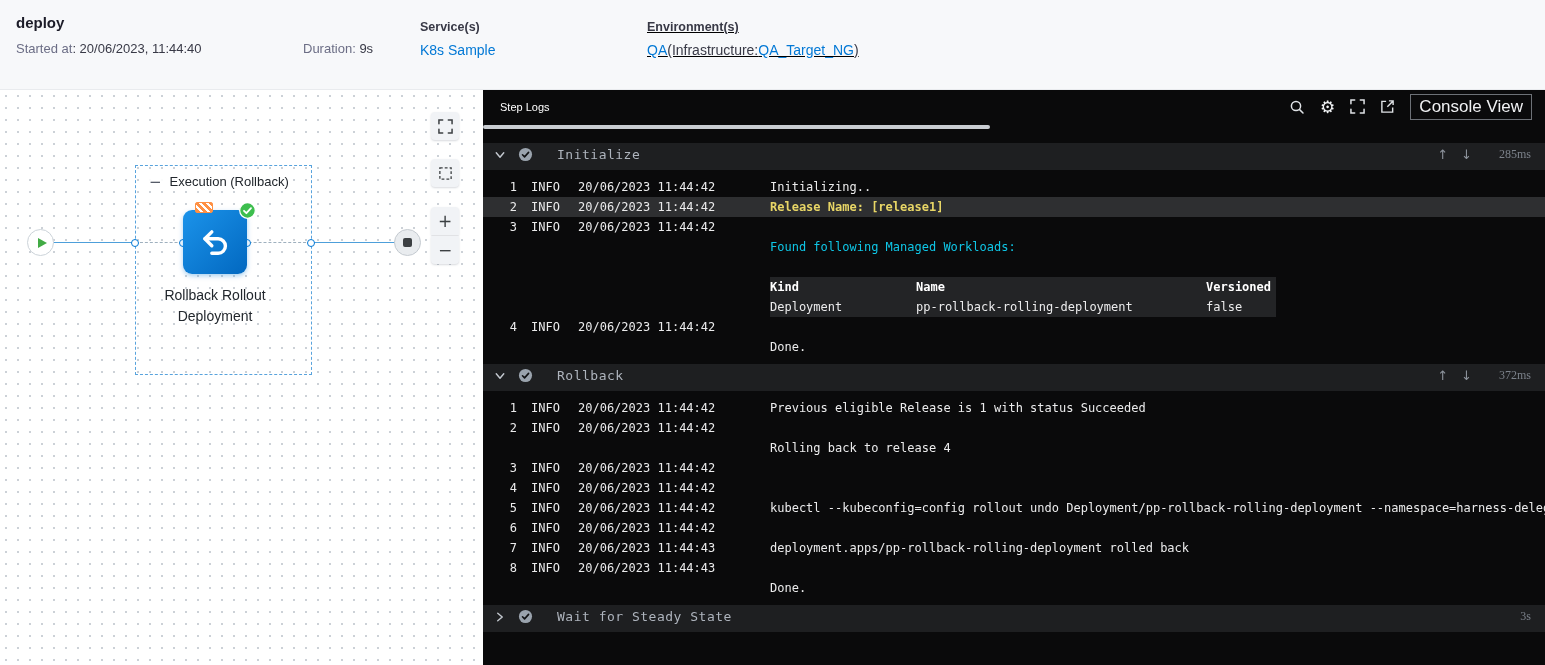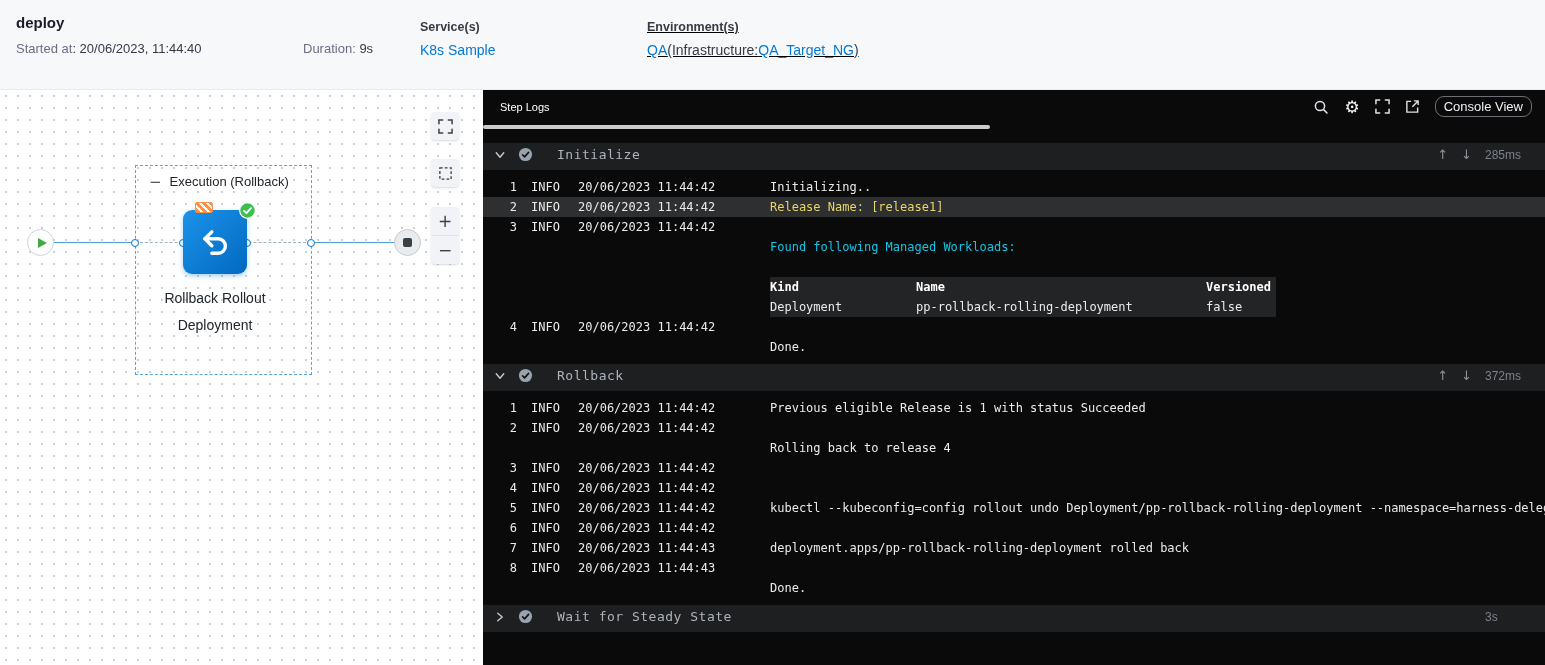--- a/index.html
+++ b/index.html
@@ -51,65 +51,65 @@
   .stop-sq { width:9px; height:9px; background:#3c4043; border-radius:2px; }
 
   .node { position:absolute; left:183px; top:120px; width:64px; height:64px; border-radius:9px;
           background:linear-gradient(135deg,#1b93ea,#0268c0); display:flex; align-items:center;
           justify-content:center; cursor:pointer; box-shadow:0 2px 5px rgba(2,120,213,.35); }
   .badge { position:absolute; left:239px; top:112px; width:17px; height:17px; }
   .barrier { position:absolute; left:195px; top:112px; width:18px; height:11px; border-radius:2px;
              background:repeating-linear-gradient(45deg,#ff9043 0 3px,#ffffff 3px 5px);
              border:1px solid #ff9043; }
   .node-label { position:absolute; left:135px; top:195px; width:160px; text-align:center;
-                font-size:14px; line-height:27px; color:#22272d; }
+                font-size:14px; line-height:21px; color:#22272d; }
 
   .zoom-btn { position:absolute; left:431px; width:28px; height:28px; border:none; border-radius:4px;
               background:#f1f3f6; box-shadow:0 1px 2px rgba(40,48,70,.18); color:#3c4043;
               display:flex; align-items:center; justify-content:center; cursor:pointer; }
   .zb-expand { top:22px; } .zb-marquee { top:69px; }
   .zb-plus { top:117px; border-radius:4px 4px 0 0; }
   .zb-minus { top:146px; border-radius:0 0 4px 4px; }
   .zoom-glyph { font-size:17px; font-family:"DejaVu Sans",sans-serif; line-height:1; }
 
   
   .console { flex:1; min-width:0; background:#0a0a0b; display:flex; flex-direction:column; }
   .console-head { height:33px; flex:none; display:flex; align-items:center; padding:0 13px 0 17px; }
   .console-title { color:#fff; font-size:11px; }
   .console-actions { margin-left:auto; display:flex; align-items:center; gap:15px; }
   .cicon { color:#dfe2e6; display:flex; align-items:center; cursor:pointer; }
   .cicon.gear { font-size:17px; font-family:"DejaVu Sans",sans-serif; color:#f2f4f6; }
   .console-view-btn { background:transparent; border:1px solid #6d7177; color:#f0f1f3;
-                      font-size:13px; padding:2px 8px; border-radius:9px; cursor:pointer;
+                      font-size:17px; padding:2px 8px; border-radius:0; cursor:pointer;
                       font-family:"Liberation Sans",sans-serif; }
 
   .log-area { flex:1; position:relative; overflow:hidden; padding-top:20px; }
   .hscroll { position:absolute; top:2px; left:0; width:507px; height:4px; background:#c9cdd2; border-radius:2px; }
 
   .sec-head { height:27px; background:#1e1f21; display:flex; align-items:center;
               padding:0 14px 4px 11px; cursor:pointer; }
   .chev { width:12px; height:12px; color:#c3c8cf; display:flex; align-items:center; }
   .chev.down svg { transform:rotate(90deg); }
   .check { margin-left:12px; width:15px; height:15px; display:flex; align-items:center; }
   .sec-title { margin-left:24px; font-family:"DejaVu Sans Mono",monospace; font-size:13px;
                letter-spacing:.5px; color:#aeb4bd; }
   .sec-right { margin-left:auto; display:flex; align-items:center; gap:13px; }
   .arr { color:#8d939c; font-size:13px; font-family:"DejaVu Sans",sans-serif; cursor:pointer; }
-  .dur { color:#7c828b; font-size:12px; font-family:Liberation Sans, sans-serif;
-         min-width:46px; text-align:left; }
+  .dur { color:#7c828b; font-size:12px; font-family:Liberation Serif, serif;
+         min-width:46px; text-align:right; }
 
   .sec-lines { padding:7px 0; }
   .log-line { display:flex; height:20px; line-height:20px; white-space:pre;
               font-family:"DejaVu Sans Mono",monospace; font-size:12px; color:#ebebec; overflow:hidden; }
   .log-line.hl { background:#2e2f31; }
   .ln   { width:34px; flex:none; text-align:right; }
   .lvl  { width:47px; flex:none; margin-left:14px; }
   .time { width:192px; flex:none; }
   .msg  { flex:1; overflow:hidden; }
-  .msg.yellow { color:#e8d666; font-weight:400; }
+  .msg.yellow { color:#e8d666; font-weight:700; }
   .msg.cyan   { color:#0fc6e6; font-weight:400; }
   .tbl { display:flex; background:#232426; width:506px; flex:none; }
   .tbl.th { font-weight:700; color:#fff; }
   .c0 { width:146px; flex:none; } .c1 { width:290px; flex:none; } .c2 { width:70px; flex:none; }
 </style>
 </head>
 <body>
 
 <div class="page">
 

